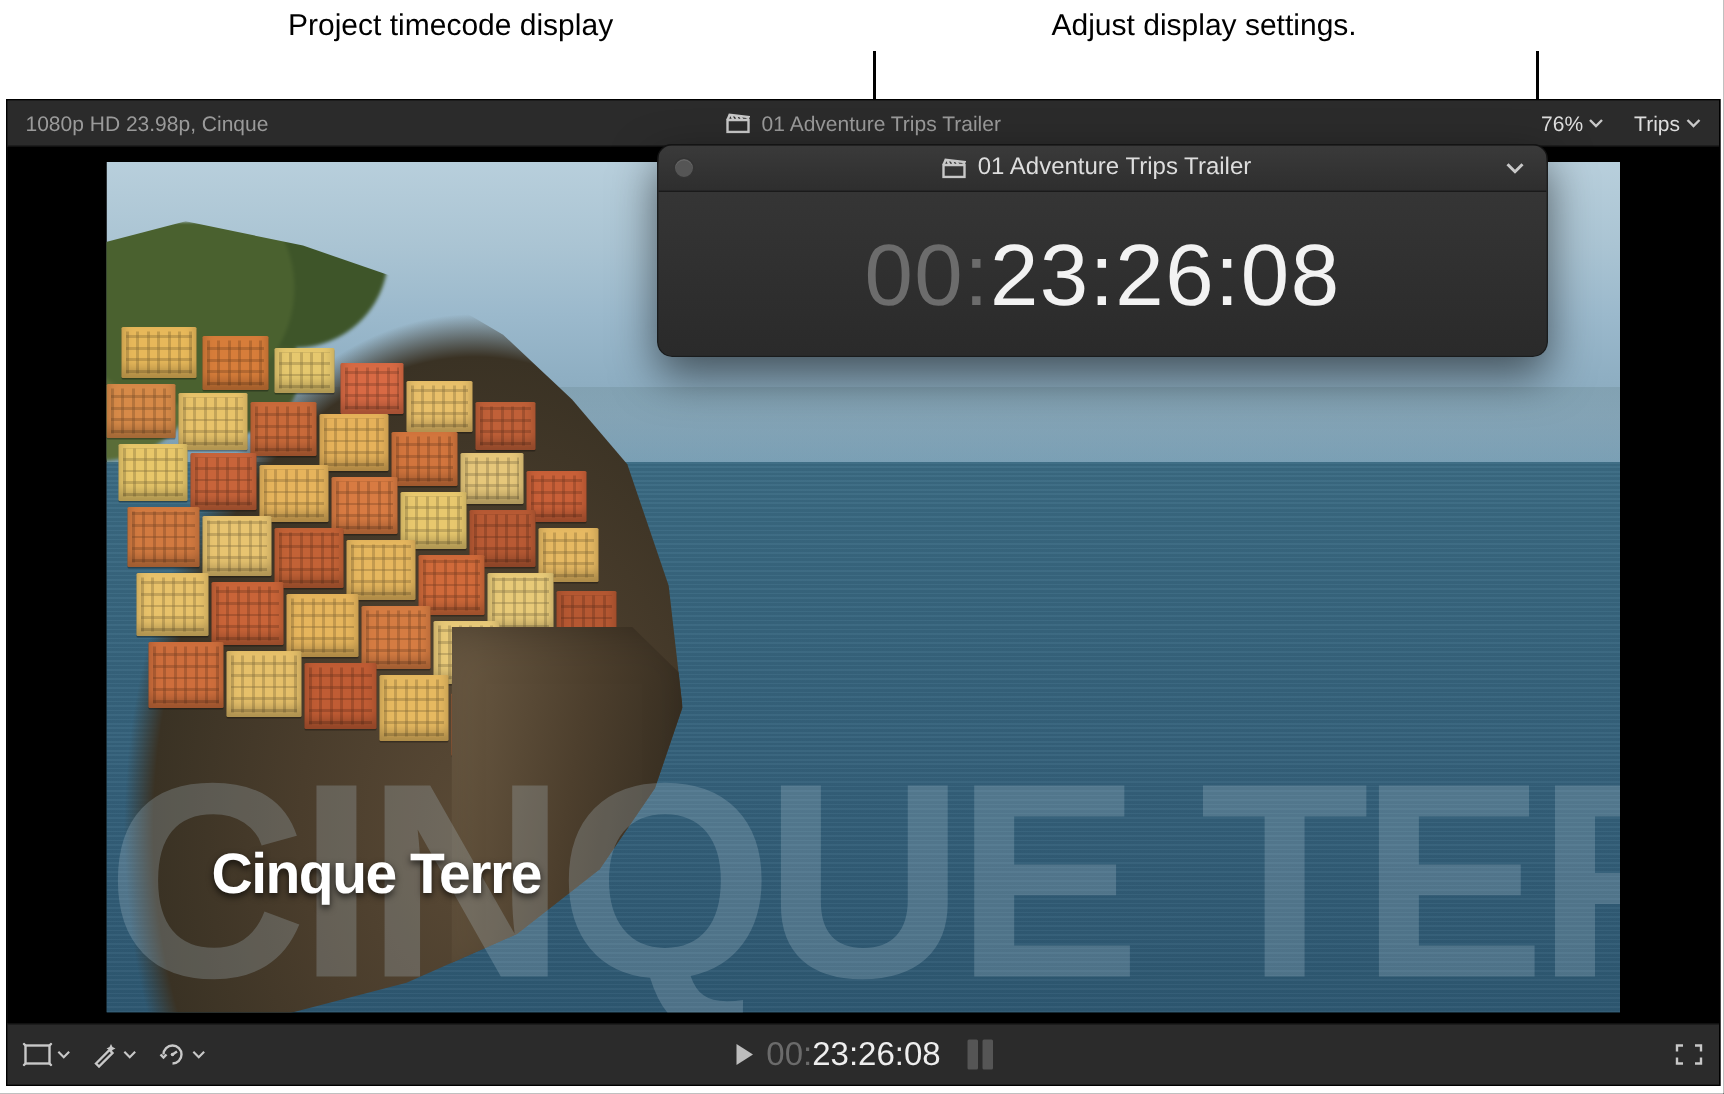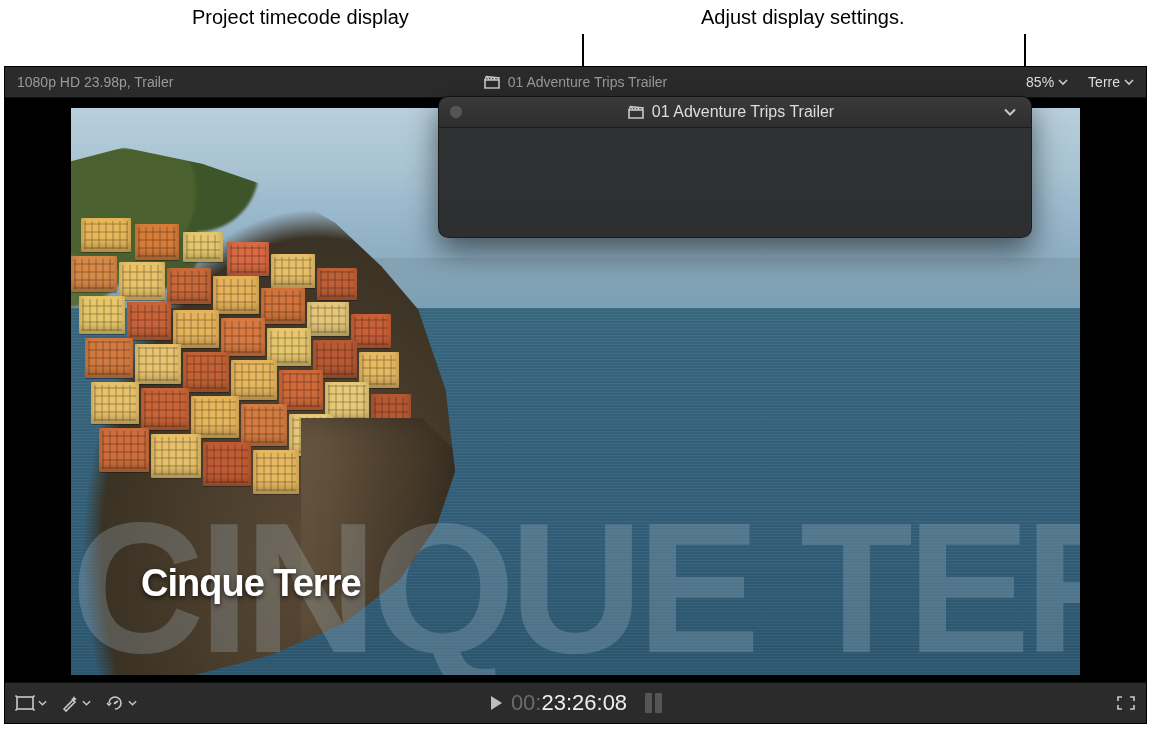--- a/index.html
+++ b/index.html
@@ -238,42 +238,42 @@
 <div class="label-row">
   <span class="lbl" style="left:192px">Project timecode display</span>
   <span class="lbl" style="left:701px">Adjust display settings.</span>
 </div>
 <div class="leader" style="left:582px;top:34px;height:140px"></div>
 <div class="leader" style="left:1024px;top:34px;height:140px"></div>
 
 <div class="viewer">
 
   <div class="topbar">
-    <span class="muted">1080p HD 23.98p, Trailer</span>
+    <span class="muted">1080p HD 23.98p, Cinque</span>
     <div class="title-wrap">
       <span>
         <svg width="16" height="14" viewBox="0 0 16 14">
             <path class="icon" d="M1 5h14v8H1z"></path>
             <path class="icon" d="M1 5l1.4-3.5L15 3 14 5"></path>
             <path class="icon" d="M3.5 1.8 5 5M6.5 2.1 8 5M9.5 2.4 11 5"></path>
           </svg>
       </span>
       <span class="muted">01 Adventure Trips Trailer</span>
     </div>
     <div class="spacer"></div>
     <div class="dd">
-      <span>85%</span>
+      <span>76%</span>
       <span class="chev-down">
         <svg width="10" height="8" viewBox="0 0 10 8">
             <path d="M1 2l4 4 4-4" class="icon"></path>
           </svg>
       </span>
     </div>
     <div class="dd" style="margin-left:12px">
-      <span>Terre</span>
+      <span>Trips</span>
       <span class="chev-down">
         <svg width="10" height="8" viewBox="0 0 10 8">
             <path d="M1 2l4 4 4-4" class="icon"></path>
           </svg>
       </span>
     </div>
   </div>
 
   <div class="canvas-area">
     <div class="video-frame">
@@ -414,13 +414,18 @@
           </svg>
       </span>
       <span>01 Adventure Trips Trailer</span>
     </div>
     <span class="settings">
       <span><svg width="14" height="10" viewBox="0 0 10 8">
             <path d="M1 2l4 4 4-4" class="icon"></path>
           </svg></span>
     </span>
   </div>
+  <div class="tc-body">
+    <div class="tc-value">
+      <span class="dim">00:</span><span class="bright">23:26:08</span>
+    </div>
+  </div>
 </div>
 
 </body></html>

